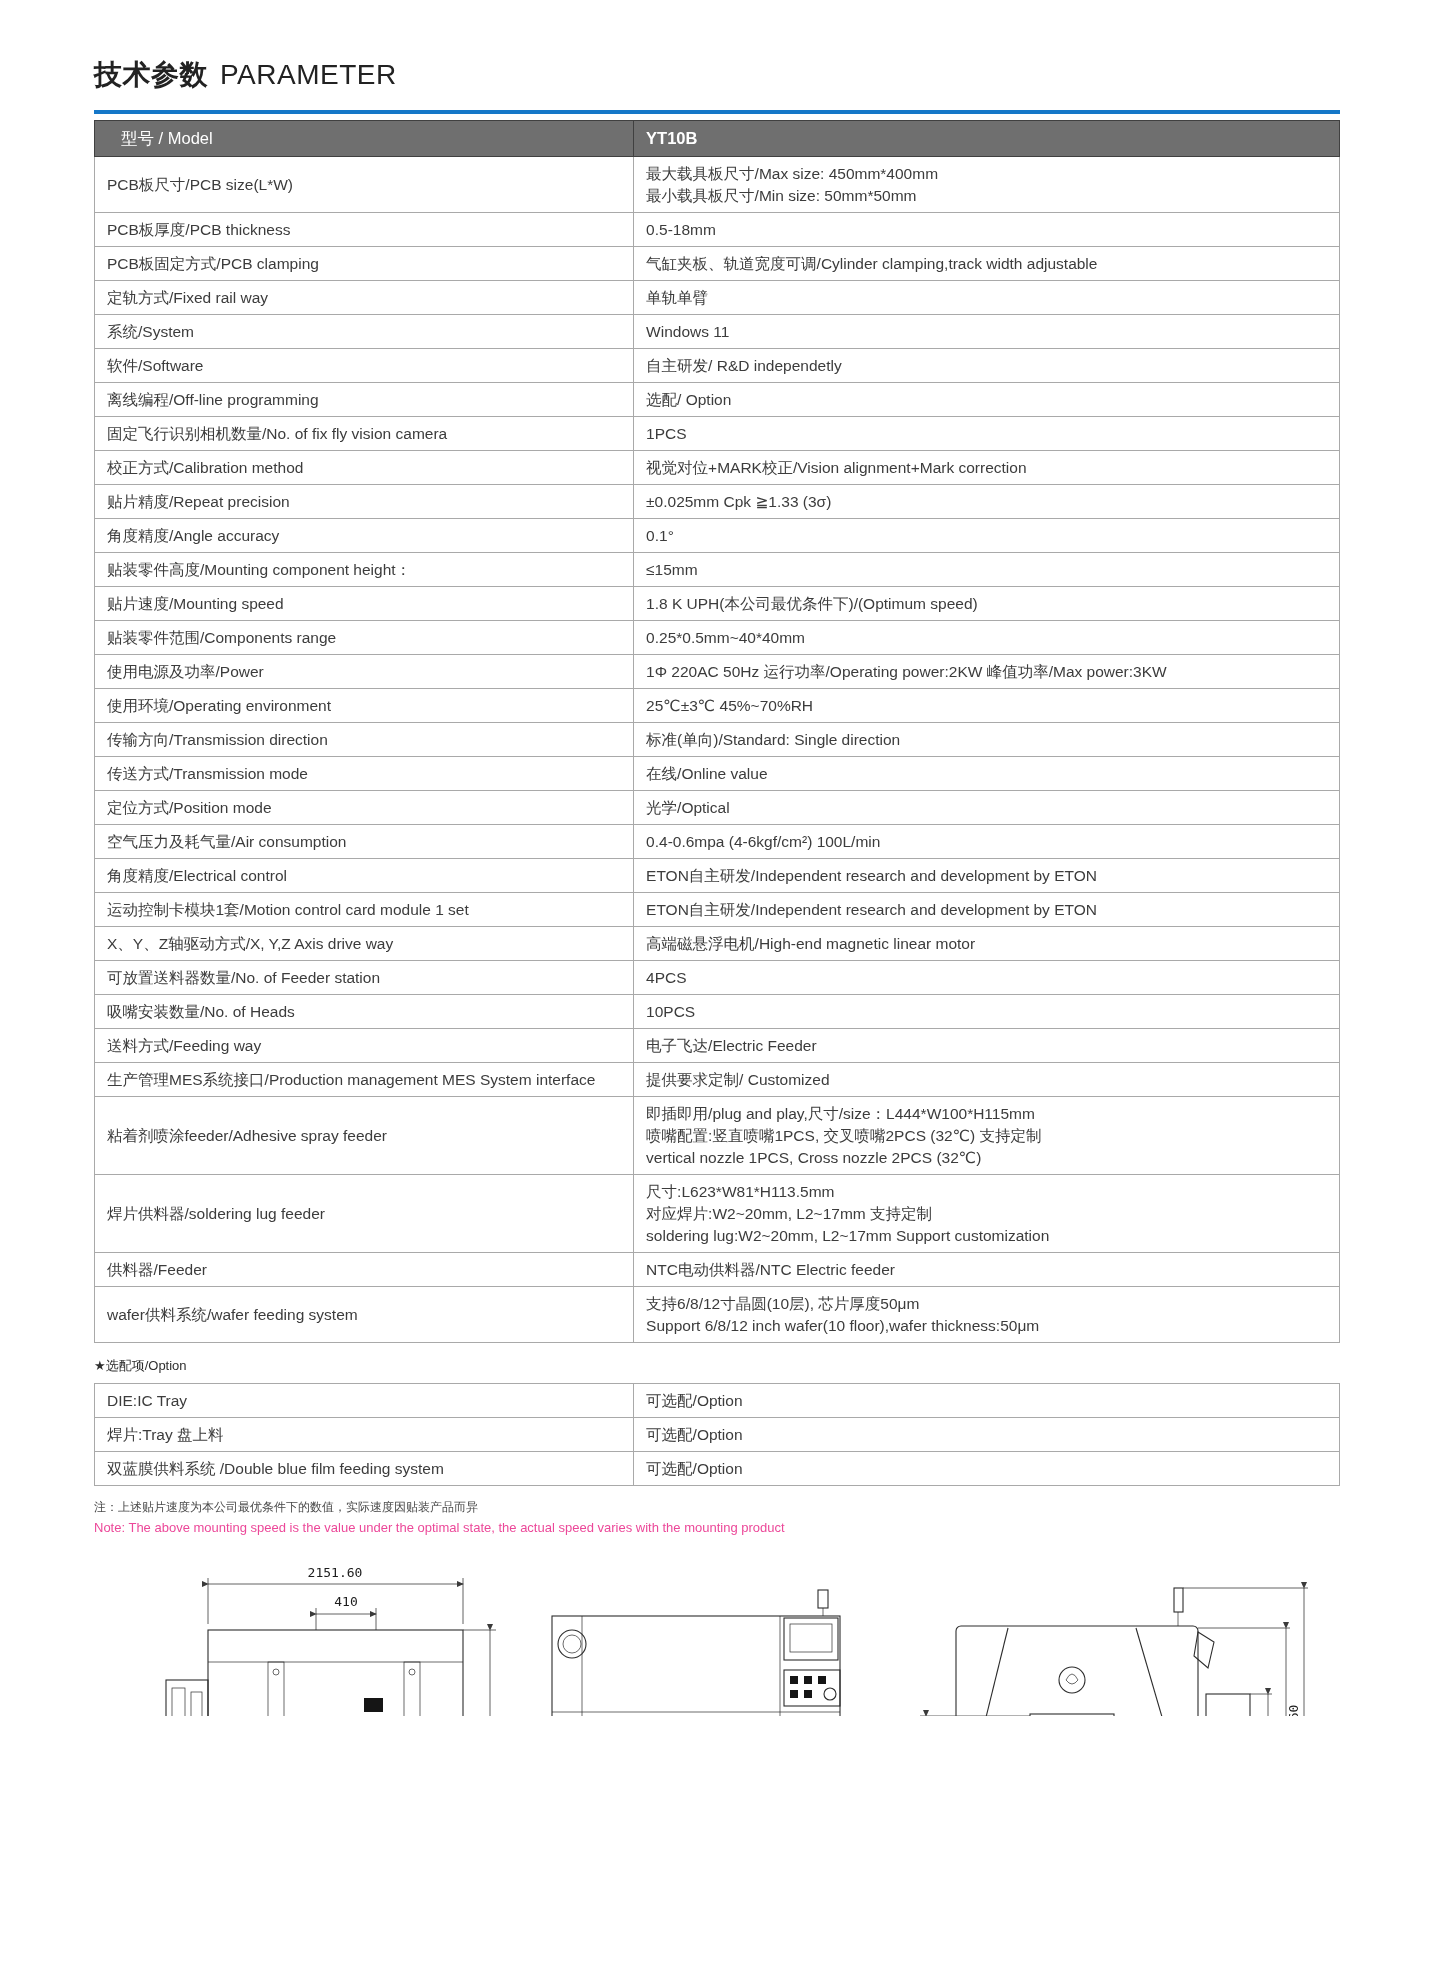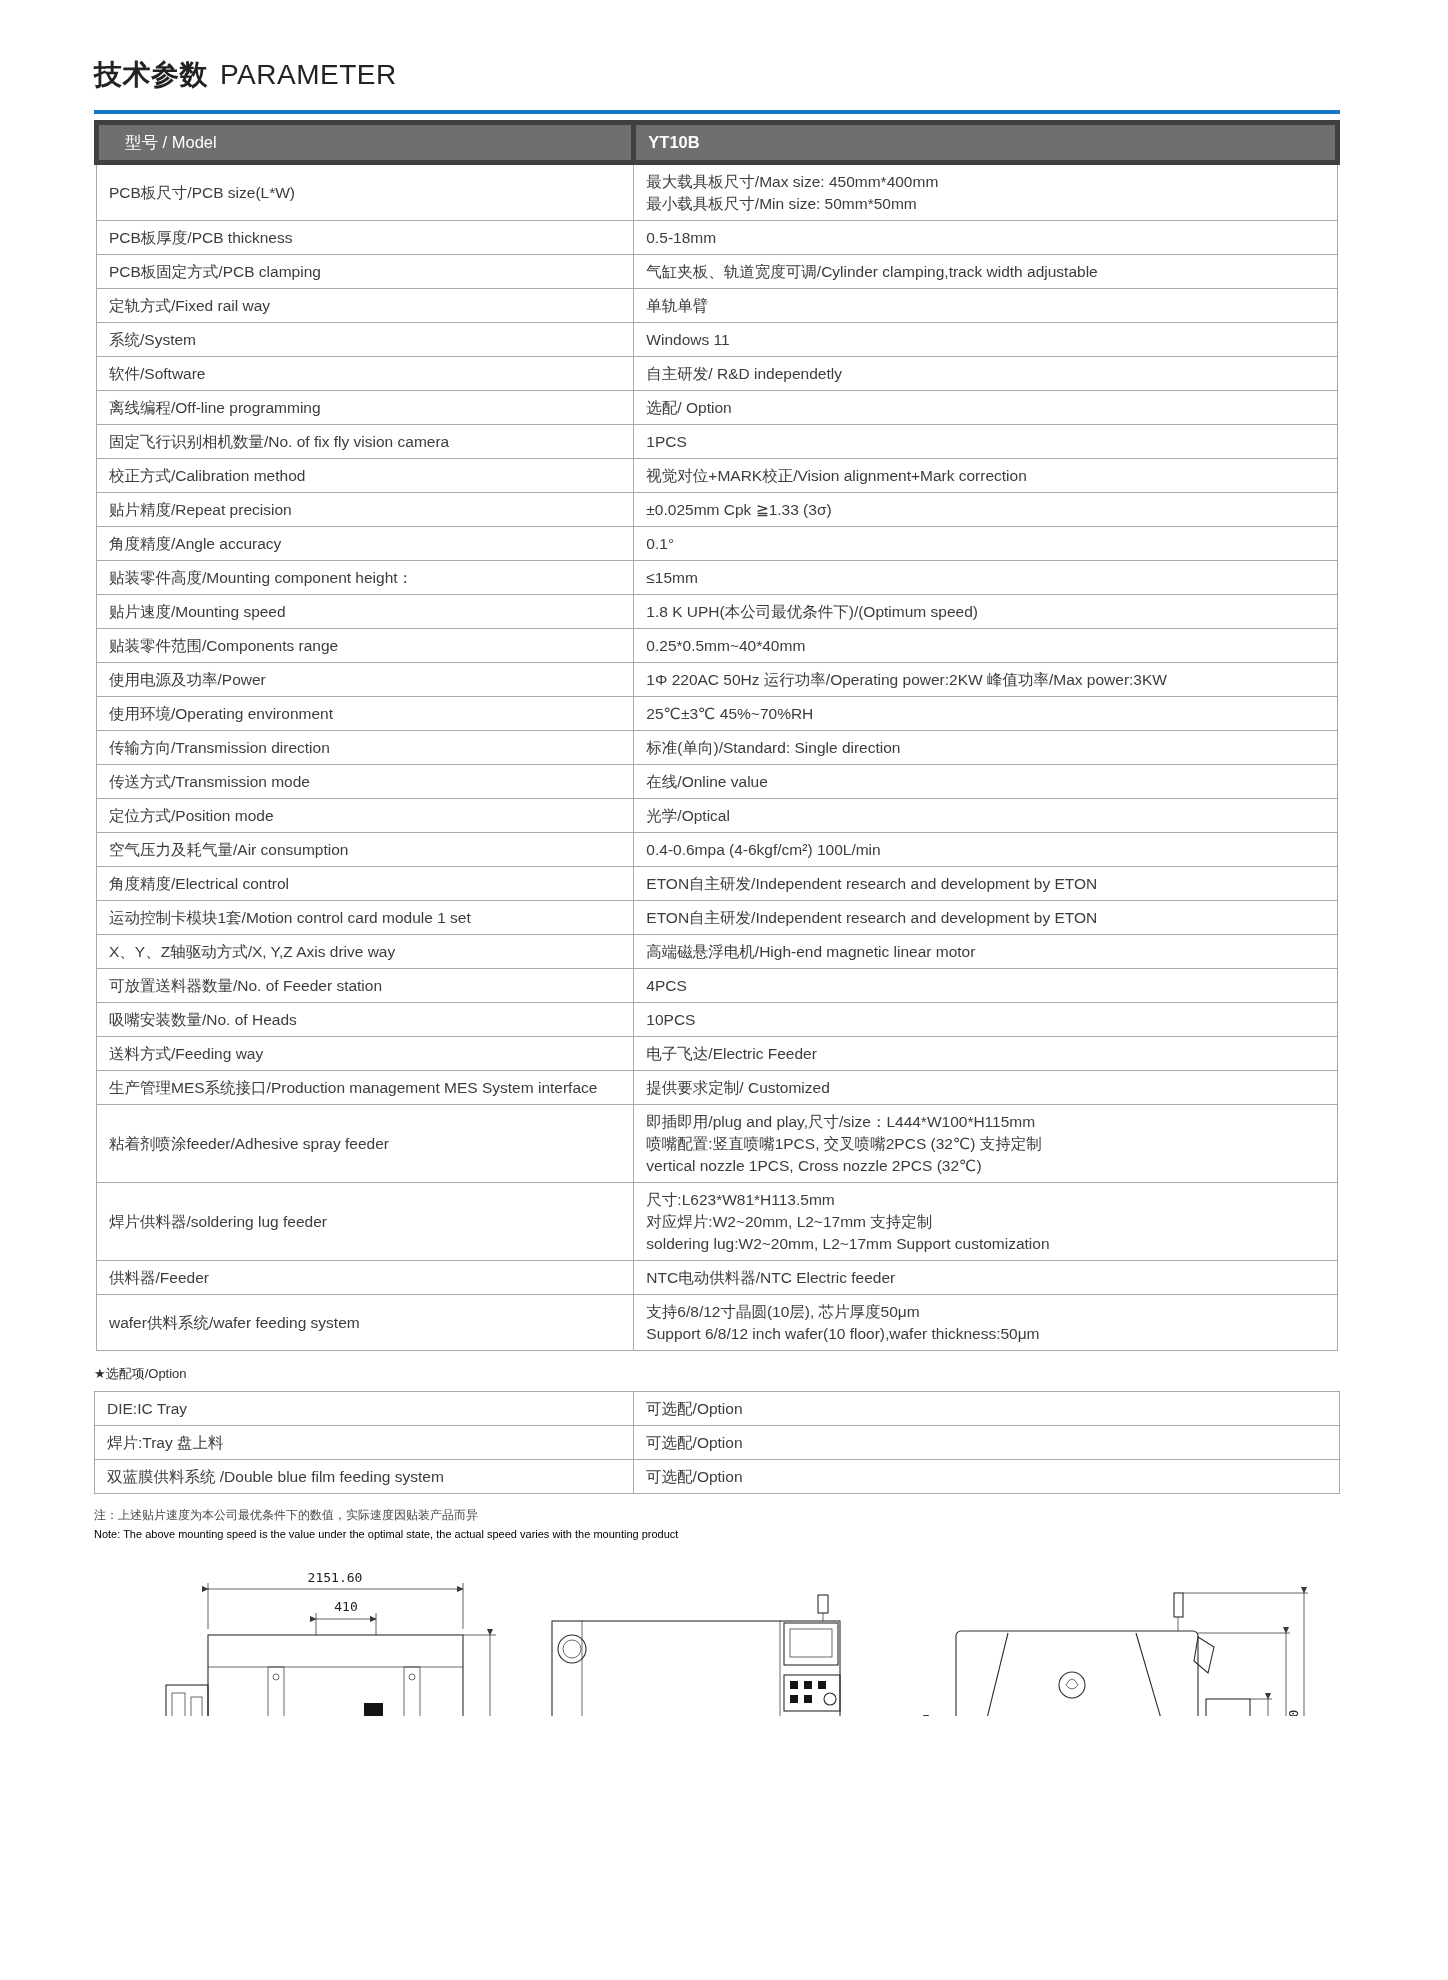--- a/index.html
+++ b/index.html
@@ -11,31 +11,31 @@
   .title .zh{font-weight:bold;}
   .title .en{font-weight:normal;margin-left:12px;}
 
   .bluerule{height:4px;background:#1577c8;margin-top:16px;margin-bottom:6px;}
 
   table.spec{width:100%;border-collapse:collapse;table-layout:fixed;}
   table.spec td{border:1px solid #a9a9a9;font-size:15.5px;color:#3c3c3c;
     padding:5.5px 12px;line-height:1.42;vertical-align:middle;word-wrap:break-word;}
   table.spec col.c1{width:43.3%;}
   table.spec col.c2{width:56.7%;}
-  table.spec tr.head td{background:#6f6f6f;color:#ffffff;border:5px solid #404040;
+  table.spec tr.head td{background:#6f6f6f;color:#ffffff;border:1px solid #404040;
     font-size:16.5px;padding:6px 12px;}
   table.spec tr.head td.l{padding-left:26px;}
   table.spec tr.head td.v{font-weight:bold;}
   table.spec td.v{white-space:pre-line;}
 
   .optheading{font-size:13px;color:#2e2e2e;margin:14px 0 8px 0;}
 
   .notes{margin-top:12px;}
   .note-zh{font-size:12px;color:#4a4a4a;line-height:1.6;}
-  .note-en{font-size:11px;color:#000000;line-height:1.5;}
+  .note-en{font-size:13px;color:#ec4899;line-height:1.5;}
 
   .drawings{margin-top:25px;display:flex;justify-content:space-between;align-items:flex-start;}
   .dwg svg{display:block;}
   .dwg.mid{margin-top:22px;text-align:center;}
   .dwg.right{margin-top:14px;}
   .dwg.left{margin-left:14px;}
 
   svg .ln{stroke:#2c2c2c;stroke-width:1.1;fill:none;}
   svg .thin{stroke:#2c2c2c;stroke-width:0.7;fill:none;}
   svg .dim{stroke:#3a3a3a;stroke-width:0.8;fill:none;}

